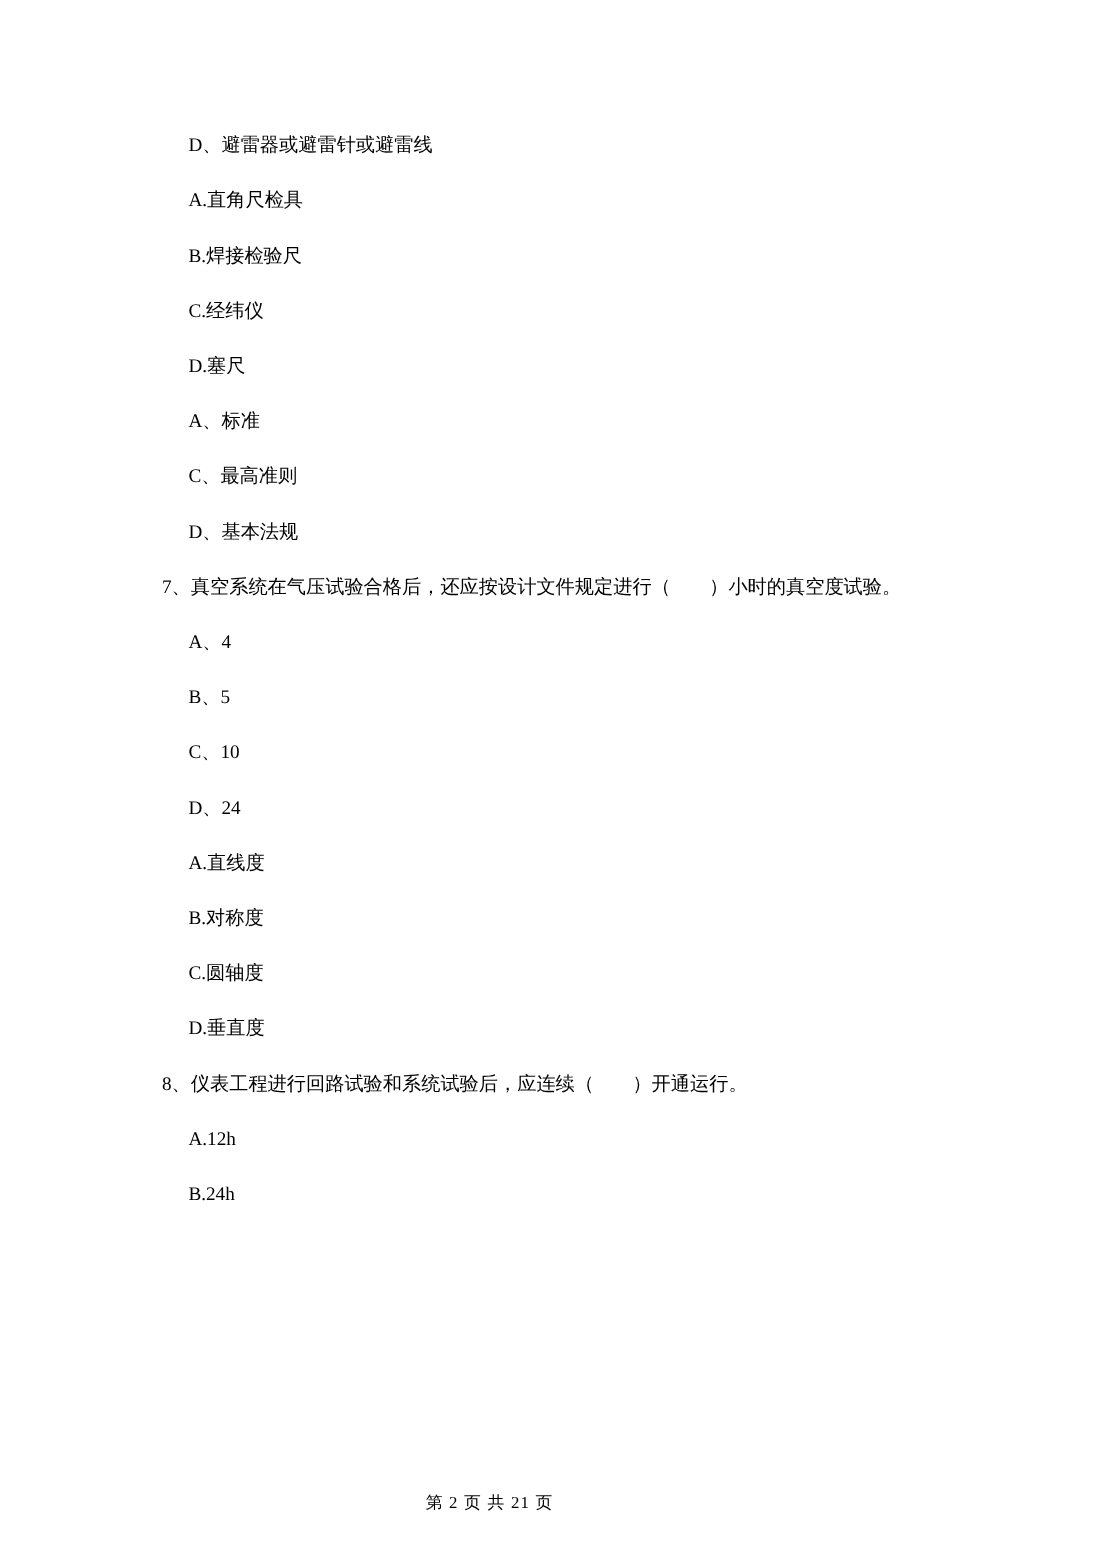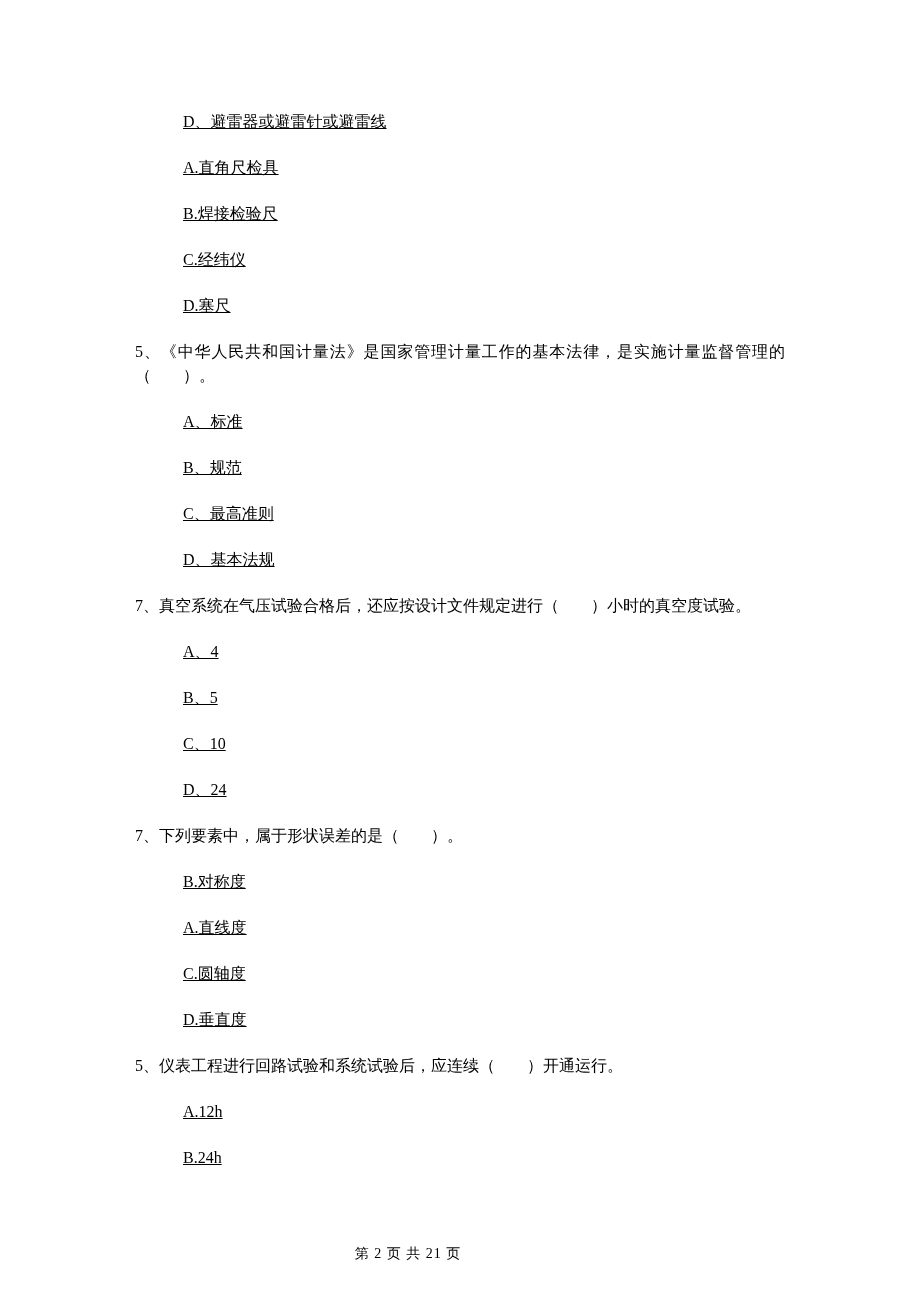--- a/index.html
+++ b/index.html
@@ -8,23 +8,22 @@
       height: 1302px;
       background: #fff;
       font-family: "SimSun", "宋体", serif;
       font-size: 16px;
       color: #000;
       padding: 110px 135px 60px 135px;
       position: relative;
       line-height: 1.5;
     }
     .option {
-      margin-left: 48px;
+      margin-left: 22px;
       margin-bottom: 22px;
-      text-decoration: underline;
     }
     .question {
       margin-bottom: 22px;
       margin-top: 6px;
       text-align: justify;
     }
     .footer {
       position: absolute;
       bottom: 38px;
       left: 0;
@@ -36,33 +35,30 @@
   </style>
 </head>
 <body>
 
 <div id="content">
     <div class="option">D、避雷器或避雷针或避雷线</div>
     <div class="option">A.直角尺检具</div>
     <div class="option">B.焊接检验尺</div>
     <div class="option">C.经纬仪</div>
     <div class="option">D.塞尺</div>
-    <div class="question">5、《中华人民共和国计量法》是国家管理计量工作的基本法律，是实施计量监督管理的（　　）。</div>
     <div class="option">A、标准</div>
-    <div class="option">B、规范</div>
     <div class="option">C、最高准则</div>
     <div class="option">D、基本法规</div>
     <div class="question">7、真空系统在气压试验合格后，还应按设计文件规定进行（　　）小时的真空度试验。</div>
     <div class="option">A、4</div>
     <div class="option">B、5</div>
     <div class="option">C、10</div>
     <div class="option">D、24</div>
-    <div class="question">7、下列要素中，属于形状误差的是（　　）。</div>
+    <div class="option">A.直线度</div>
     <div class="option">B.对称度</div>
-    <div class="option">A.直线度</div>
     <div class="option">C.圆轴度</div>
     <div class="option">D.垂直度</div>
-    <div class="question">5、仪表工程进行回路试验和系统试验后，应连续（　　）开通运行。</div>
+    <div class="question">8、仪表工程进行回路试验和系统试验后，应连续（　　）开通运行。</div>
     <div class="option">A.12h</div>
     <div class="option">B.24h</div>
   </div>
 
 <div class="footer">第 2 页 共 21 页</div>
 
 </body></html>

